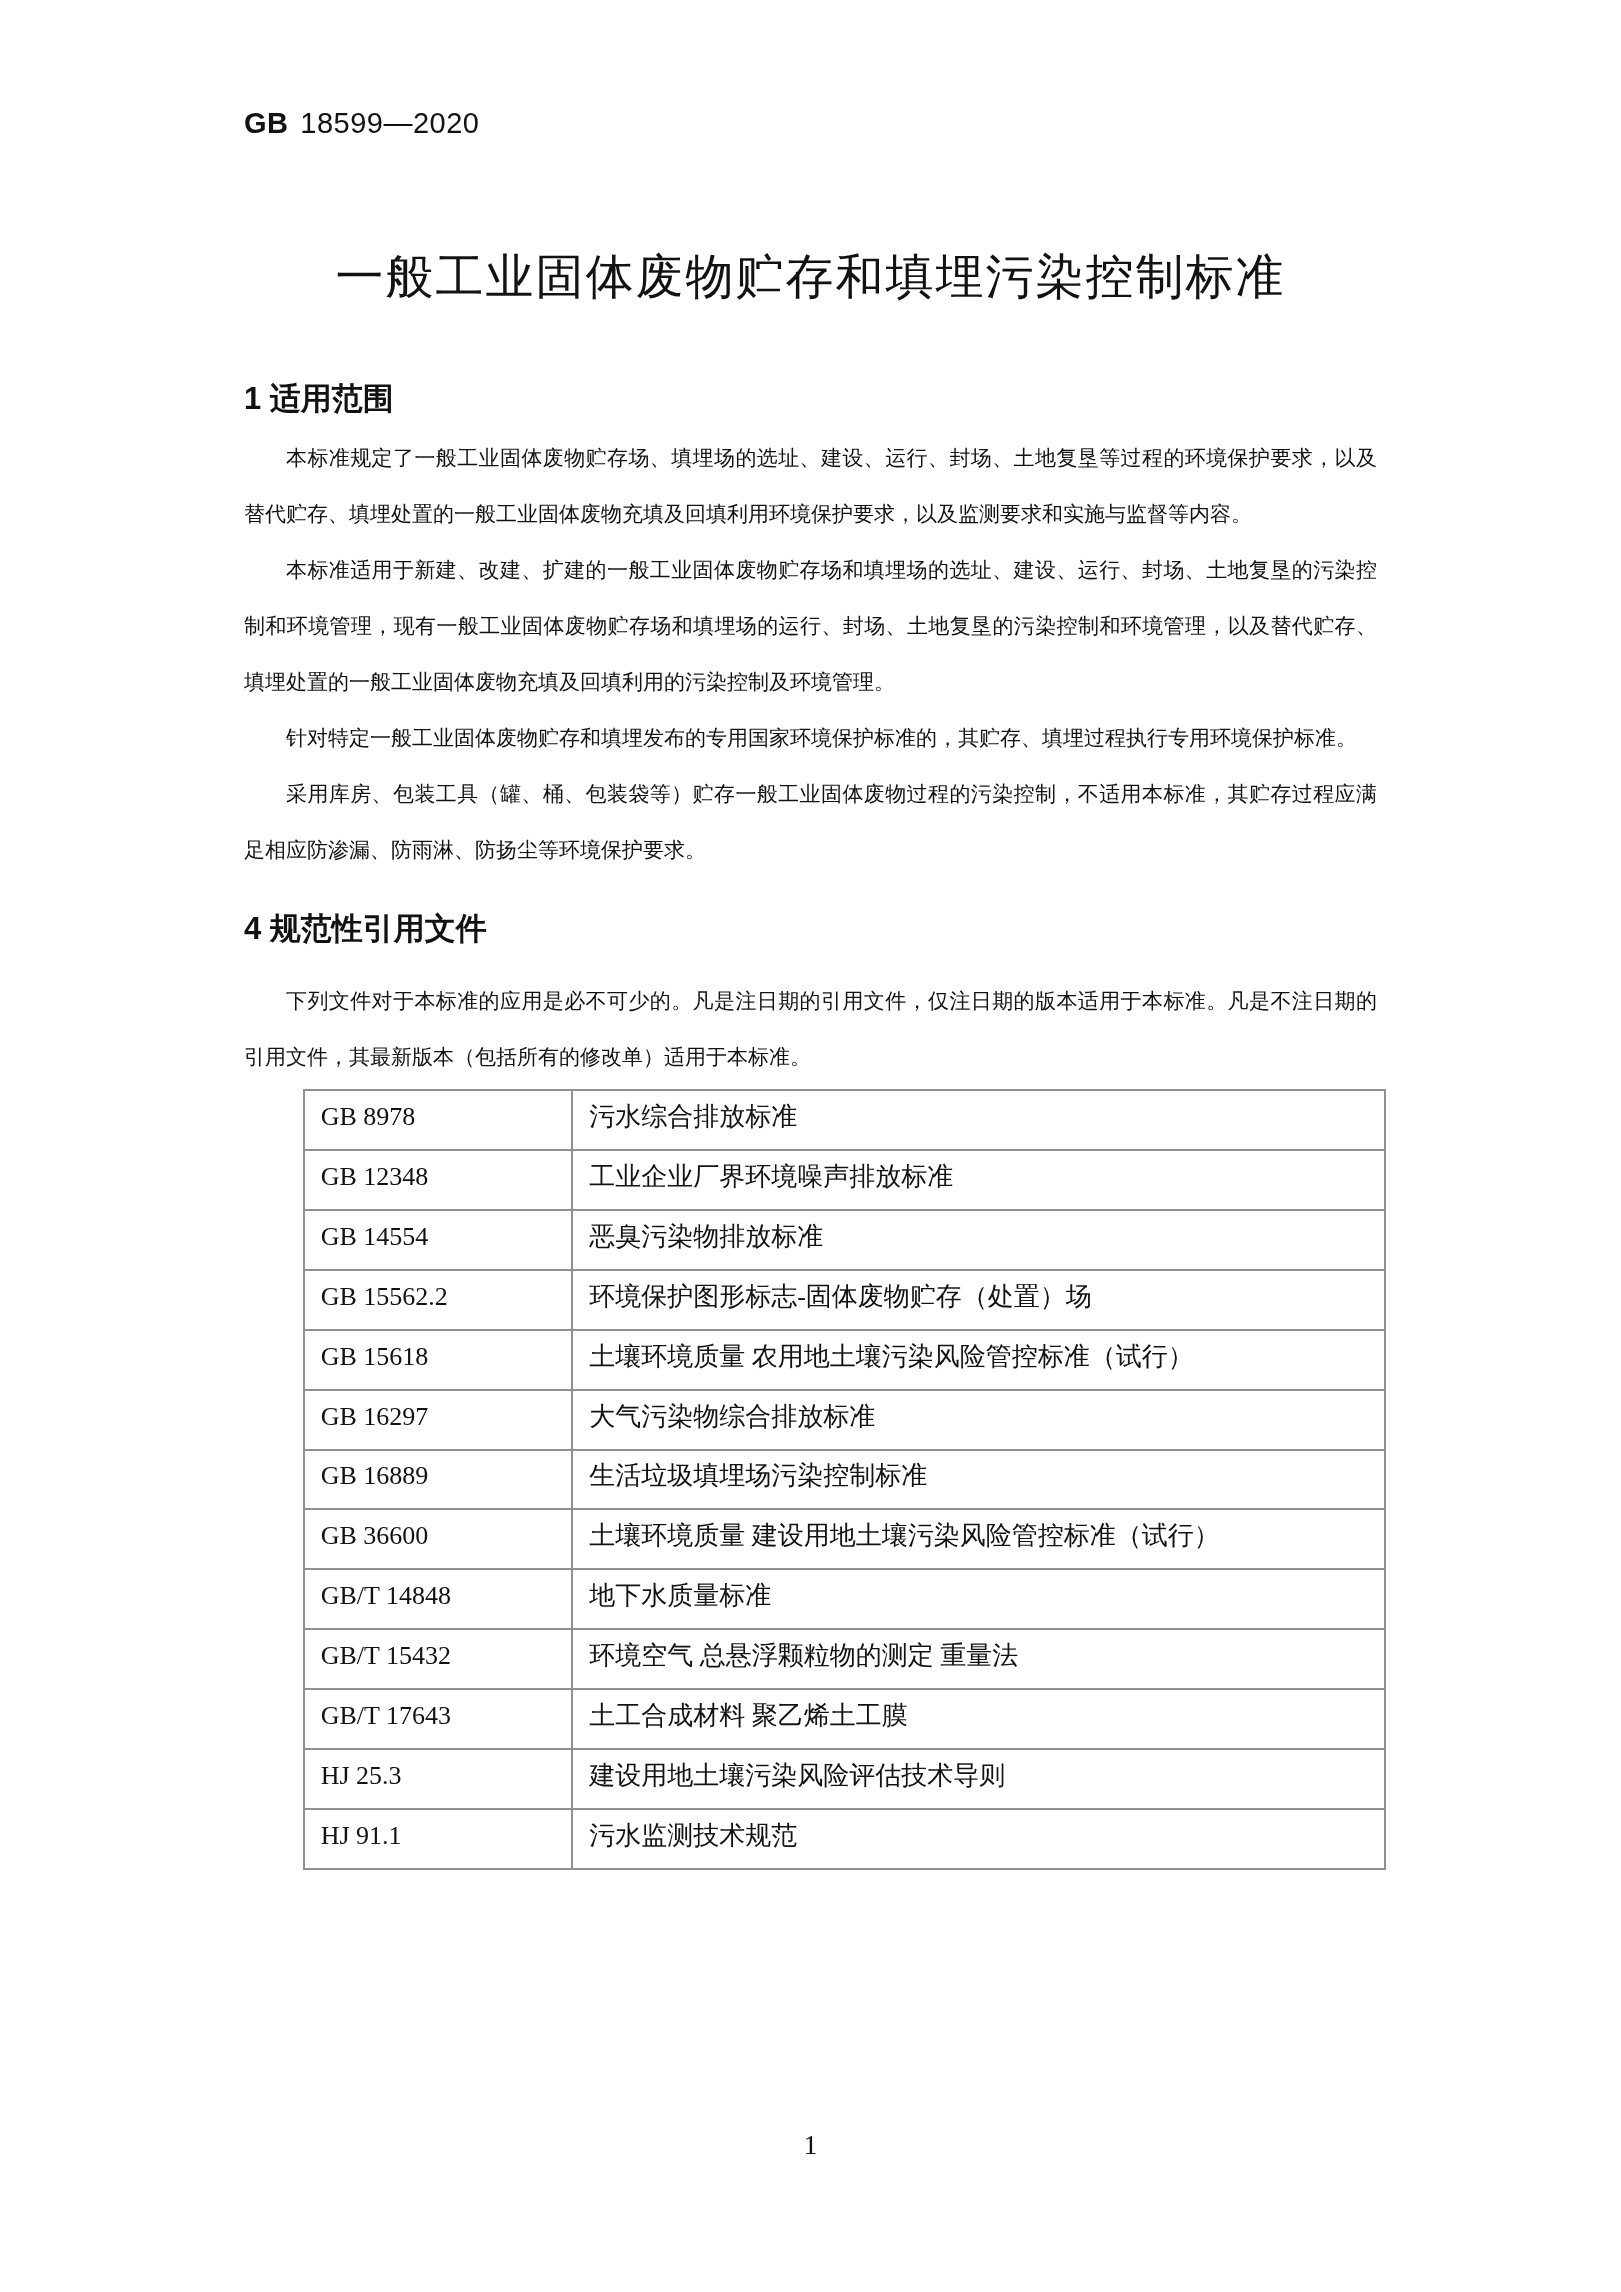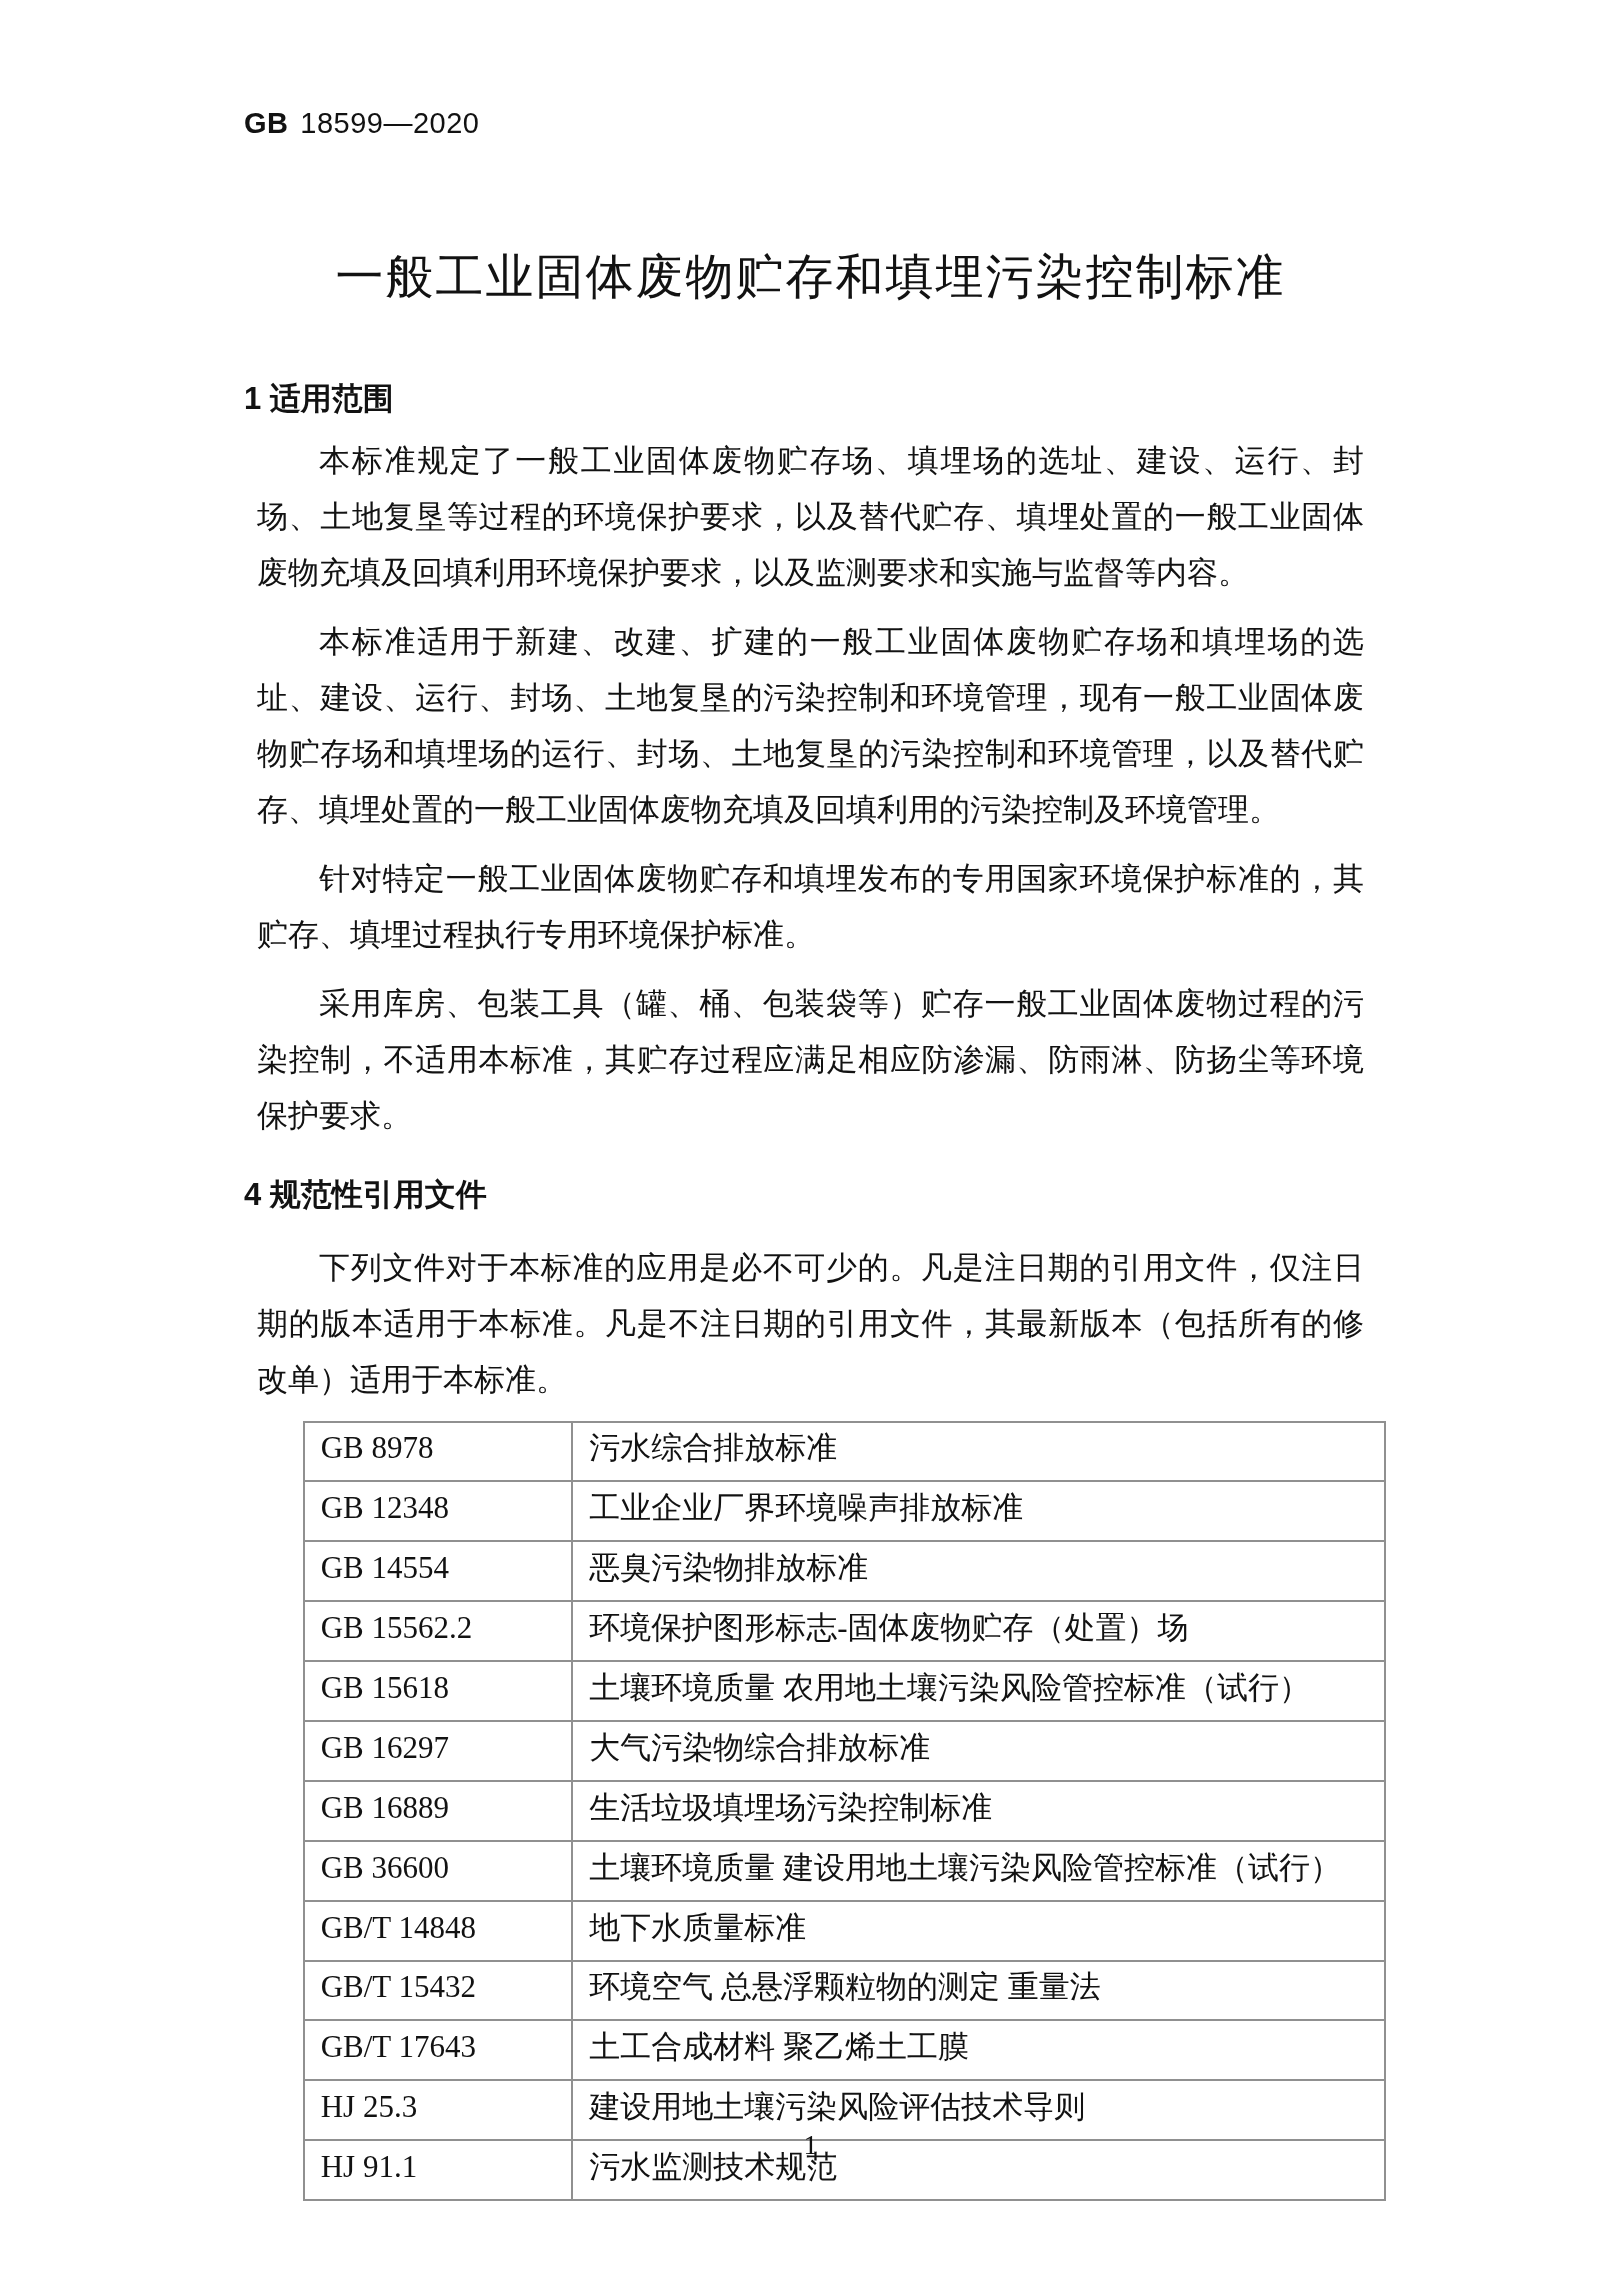--- a/index.html
+++ b/index.html
@@ -37,38 +37,38 @@
   h2.sec-heading {
     font-family: "Liberation Sans", "DejaVu Sans", sans-serif;
     font-weight: bold;
     font-size: 31px;
     line-height: 43px;
     margin: 0;
   }
   #sec1-heading { margin-top: 65px; margin-bottom: 9.8px; }
   #sec2-heading { margin-top: 29px; margin-bottom: 23.5px; }
   p.body-para {
-    margin: 13px;
-    font-size: 31px;
+    margin: 0;
+    font-size: 21px;
     line-height: 56px;
     text-align: justify;
     text-indent: 2em;
   }
   table.ref-table {
     margin: 3.9px 0 0 59px;
     width: 1083px;
     border-collapse: collapse;
     table-layout: fixed;
   }
   table.ref-table td {
     border: 2px solid #909090;
     vertical-align: top;
     height: 53px;
     padding: 4.9px 9.8px 0 15.7px;
-    font-size: 31px;
+    font-size: 26px;
     line-height: 41px;
     white-space: nowrap;
     overflow: hidden;
   }
   table.ref-table td.col-code { width: 241px; }
   .page-number {
     position: absolute;
     top: 2127px;
     left: 0;
     width: 100%;

